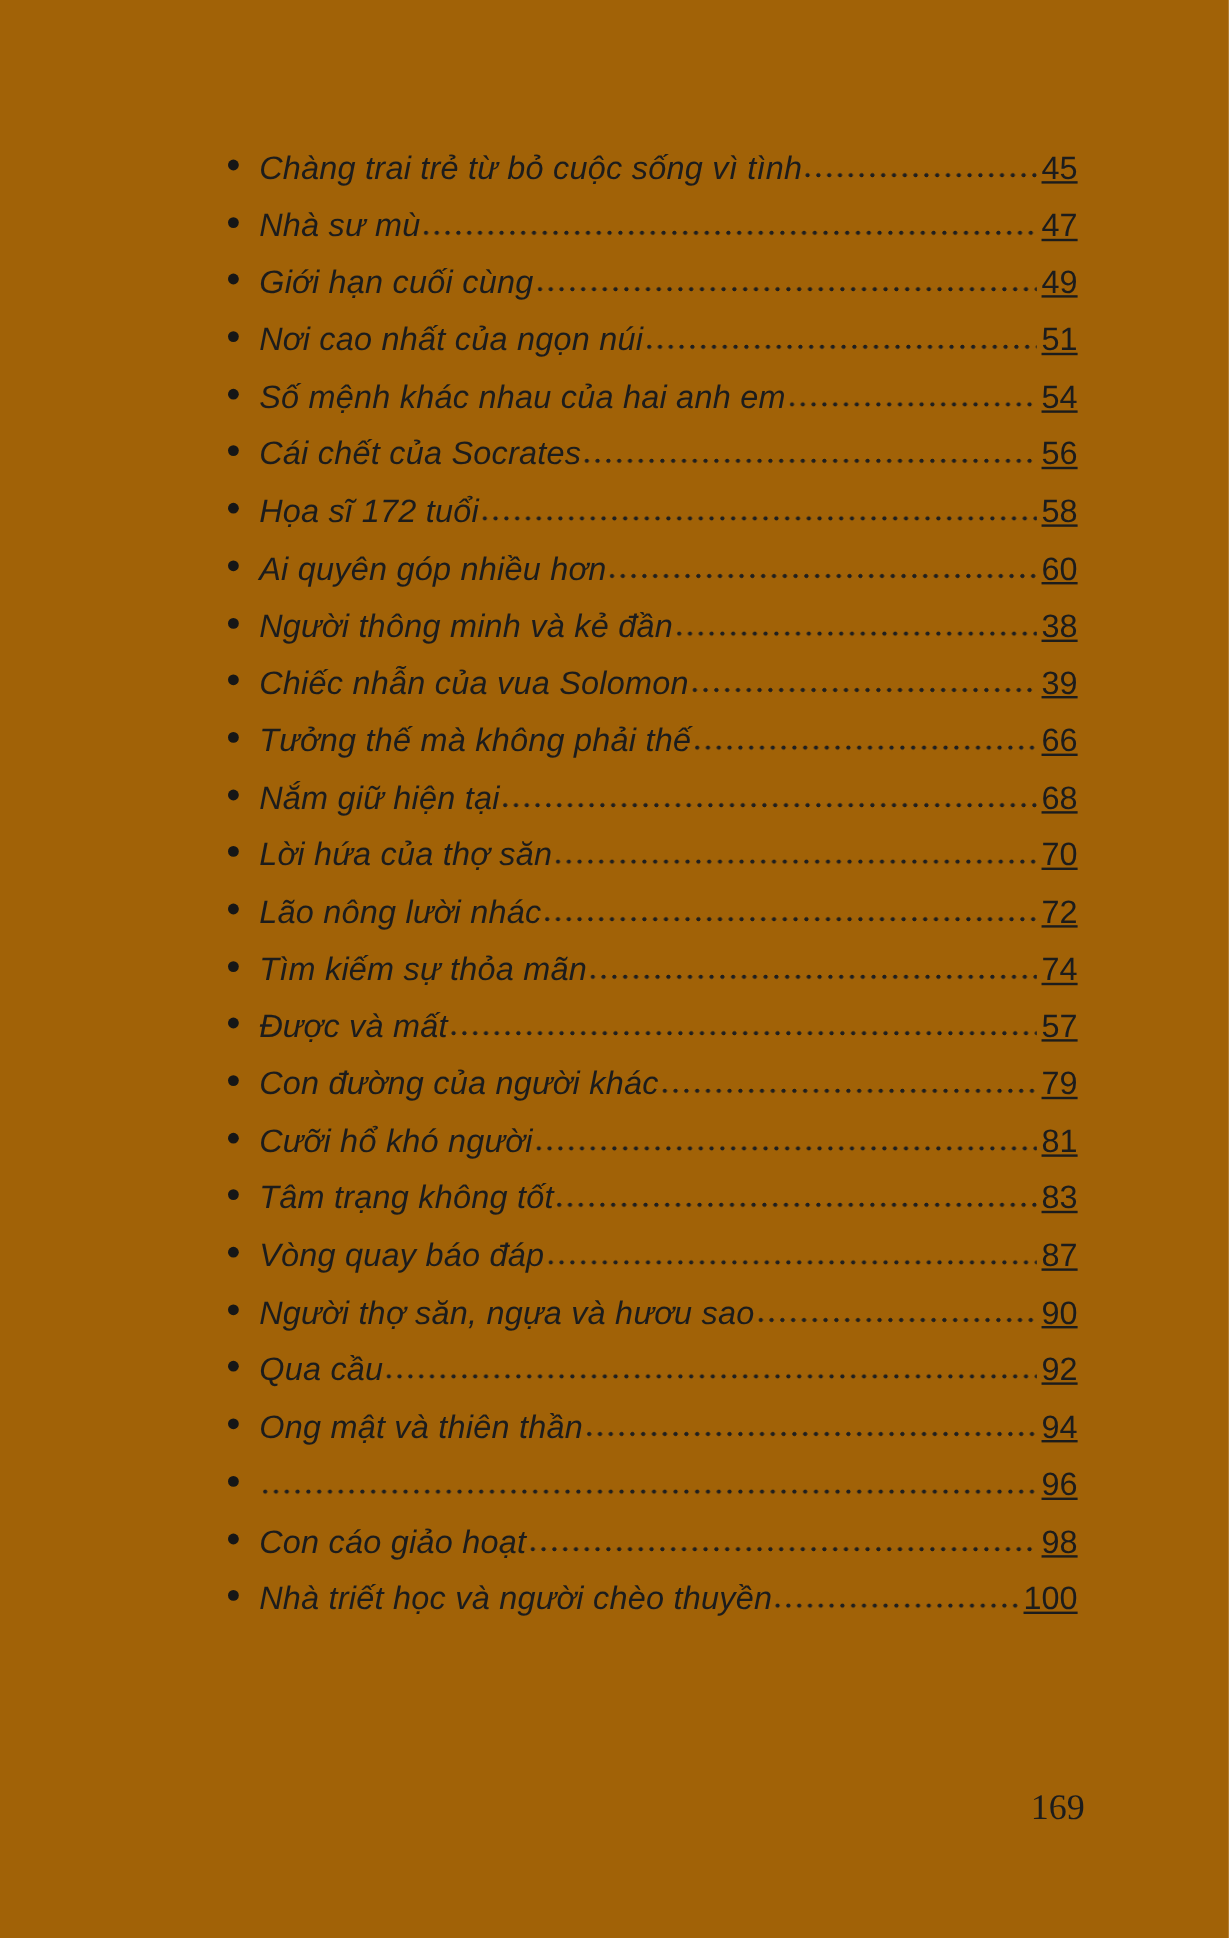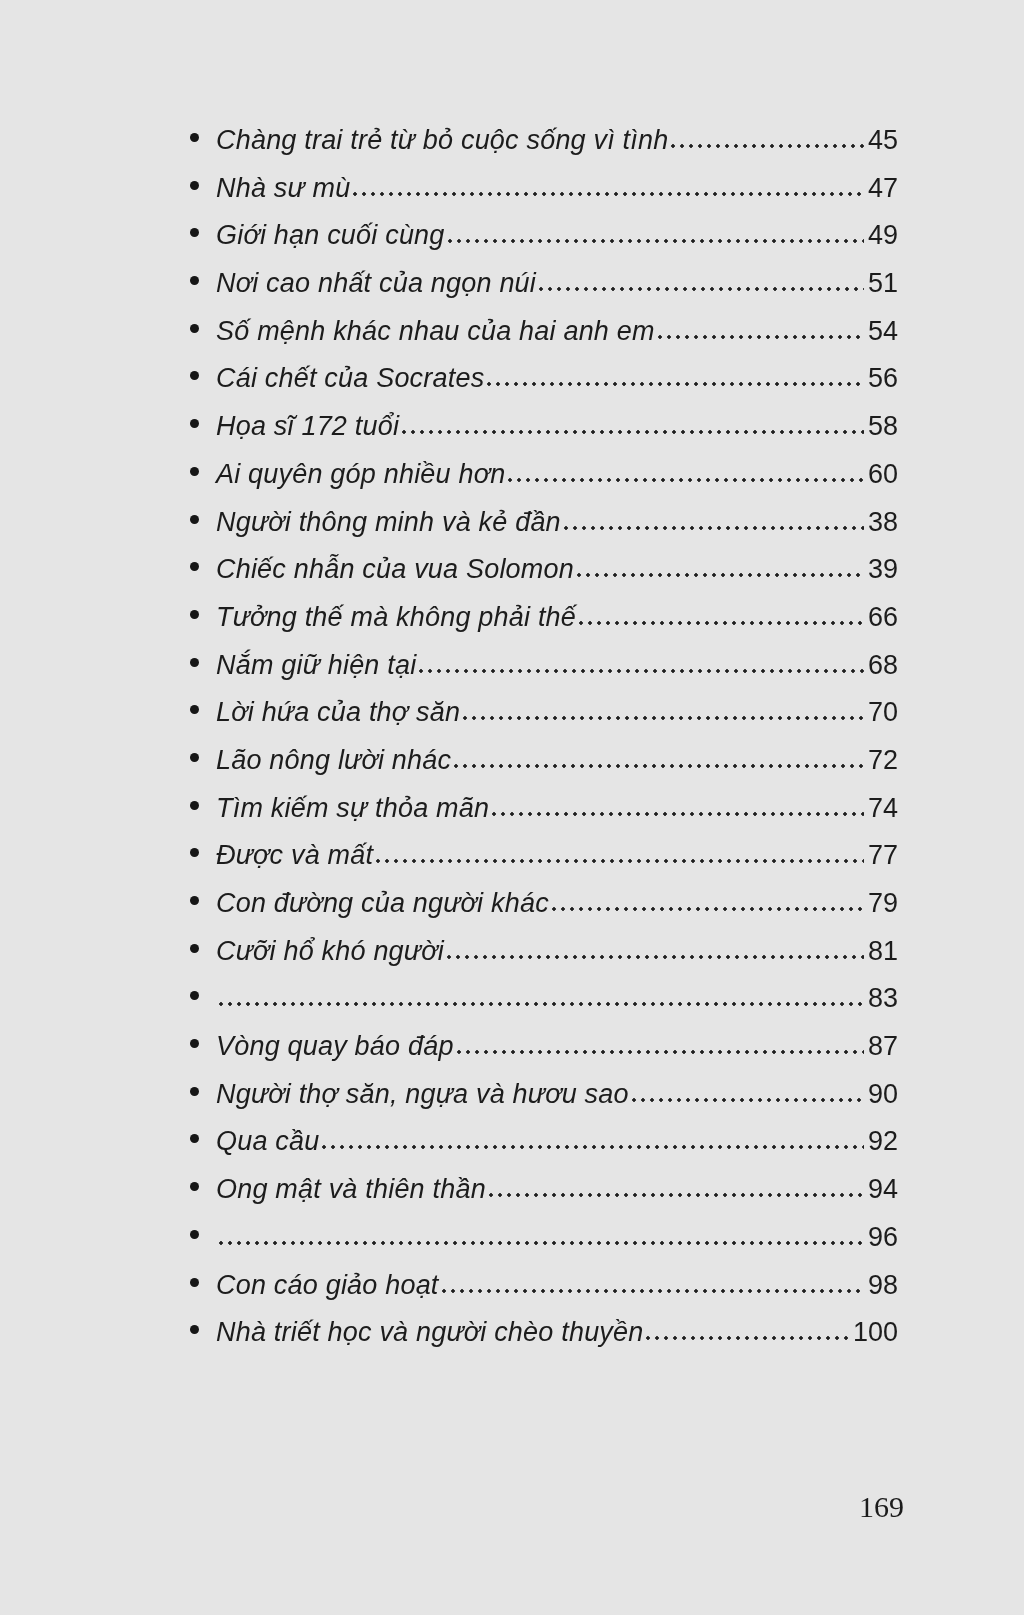--- a/index.html
+++ b/index.html
@@ -11,21 +11,21 @@
     width: 1024px;
     height: 1615px;
     position: relative;
     font-family: "Liberation Sans", sans-serif;
     color: #1c1c1c;
     overflow: hidden;
   }
   .page {
     position: absolute;
     inset: 0;
-    background: #e5e5e5;
+    background: #a16207;
   }
   .toc-list {
     position: absolute;
     left: 190px;
     top: 117px;
     width: 708px;
   }
   .toc-row {
     display: flex;
     align-items: baseline;
@@ -55,20 +55,21 @@
     min-width: 18px;
     margin: 0 4px 0 3px;
     background-image: radial-gradient(circle at 2px 3px, #1f1f1f 1.5px, rgba(0,0,0,0) 2px);
     background-size: 9px 6px;
     background-repeat: repeat-x;
     background-position: left bottom;
   }
   .toc-page {
     flex: 0 0 auto;
     font-style: normal;
+    text-decoration: underline;
   }
   .footer-page-number {
     position: absolute;
     top: 1490px;
     right: 120px;
     font-family: "Liberation Serif", serif;
     font-size: 30px;
     color: #1c1c1c;
   }
 </style>
@@ -179,39 +180,40 @@
     <span class="bullet"></span>
     <span class="toc-title">Tìm kiếm sự thỏa mãn</span>
     <span class="leader"></span>
     <span class="toc-page">74</span>
   </div>
 
   <div class="toc-row">
     <span class="bullet"></span>
     <span class="toc-title">Được và mất</span>
     <span class="leader"></span>
-    <span class="toc-page">77</span>
+    <span class="toc-page">57</span>
   </div>
 
   <div class="toc-row">
     <span class="bullet"></span>
     <span class="toc-title">Con đường của người khác</span>
     <span class="leader"></span>
     <span class="toc-page">79</span>
   </div>
 
   <div class="toc-row">
     <span class="bullet"></span>
     <span class="toc-title">Cưỡi hổ khó người</span>
     <span class="leader"></span>
     <span class="toc-page">81</span>
   </div>
 
   <div class="toc-row">
     <span class="bullet"></span>
+    <span class="toc-title">Tâm trạng không tốt</span>
     <span class="leader"></span>
     <span class="toc-page">83</span>
   </div>
 
 
   <div class="toc-row">
     <span class="bullet"></span>
     <span class="toc-title">Vòng quay báo đáp</span>
     <span class="leader"></span>
     <span class="toc-page">87</span>

